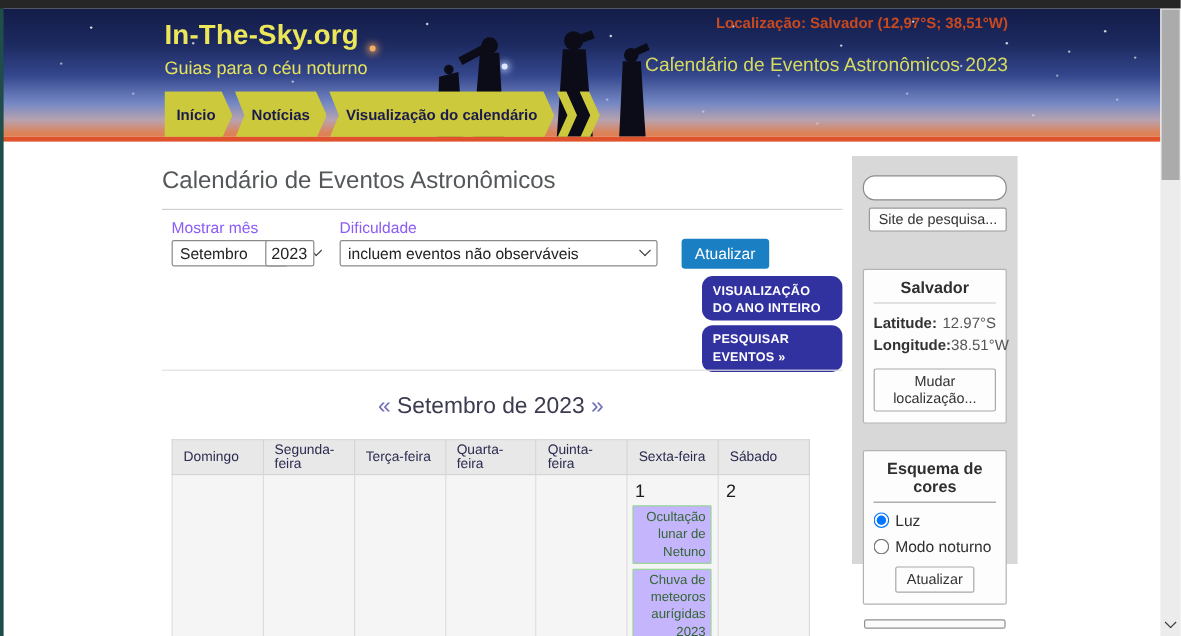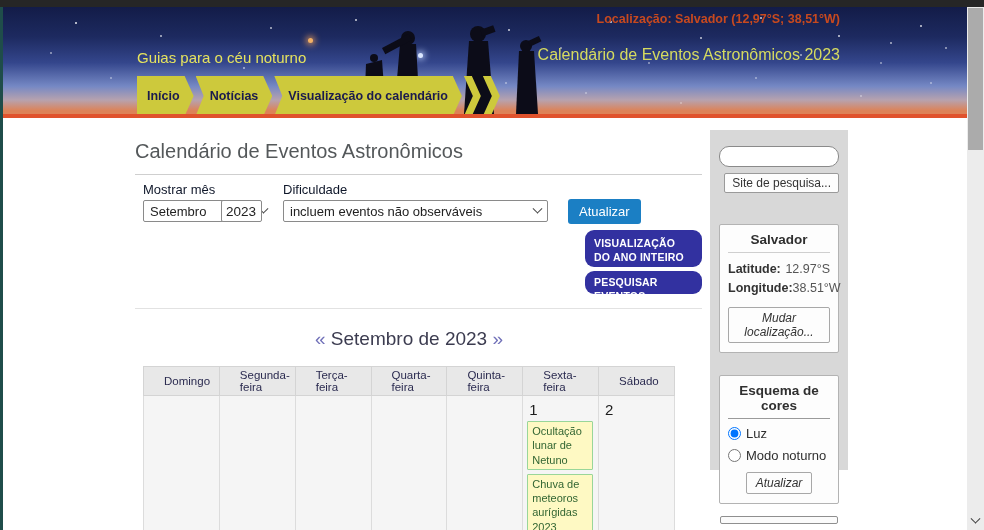--- a/index.html
+++ b/index.html
@@ -54,66 +54,66 @@
     clip-path: polygon(0 0, calc(100% - 9px) 0, 100% 50%, calc(100% - 9px) 100%, 0 100%);
   }
   .crumb.notched { padding-left:14px;
     clip-path: polygon(0 0, calc(100% - 9px) 0, 100% 50%, calc(100% - 9px) 100%, 0 100%, 8px 50%); }
   .crumb-chev { width:17px; background:#cdc93c; margin-right:2px;
     clip-path: polygon(0 0, 8px 0, 100% 50%, 8px 100%, 0 100%, 9px 50%); }
   
   .main { position:absolute; left:0; top:118px; width:967px; height:412px; background:#fff; }
   .page-h1 { position:absolute; left:135px; top:22px; width:567px; font-size:20px; font-weight:normal;
     color:#54585a; padding-bottom:11px; border-bottom:1px solid #cfcfcf; }
-  .form-label { position:absolute; font-size:13px; color:#0f172a; }
+  .form-label { position:absolute; font-size:13px; color:#8b5cf6; }
   .lbl-month { left:143px; top:64px; }
   .lbl-diff  { left:283px; top:64px; }
   .selectbox { position:absolute; height:22px; background:#fff; border:1px solid #8a8a8a; border-radius:2px;
     display:flex; align-items:center; justify-content:space-between; font-size:13px; color:#222; padding:0 6px; }
   .sel-month { left:143px; top:82px; width:97px;gap:48px; }
   .sel-diff  { left:283px; top:82px; width:265px; }
   .chev-down { width:7px; height:7px; border-right:1.6px solid #444; border-bottom:1.6px solid #444;
     transform:rotate(45deg) translate(-2px,-2px); flex:none; margin-left:6px; }
   .year-input { position:absolute; left:221px; top:82px; width:41px; height:22px; border:1px solid #8a8a8a;
     border-radius:2px; font-size:13.5px; padding:0 4px; font-family:"Liberation Sans",sans-serif; color:#222; }
   .btn-update-blue { position:absolute; left:568px; top:81px; background:#1b7fc4; color:#fff; border:none;
     font-size:13px; padding:5px 11px; border-radius:3px; font-family:"Liberation Sans",sans-serif; cursor:pointer; }
   .btn-indigo { position:absolute; left:585px; width:117px; background:#3231a0; color:#fff; border:none;
     font-size:10.5px; font-weight:bold; text-align:left; padding:6px 9px; border-radius:9px;
     font-family:"Liberation Sans",sans-serif; line-height:1.35; letter-spacing:.2px; cursor:pointer; }
   .btn-yearview { top:112px; height:37px; }
-  .btn-search-events { top:153px; height:23px; padding-top:4px; padding-bottom:4px; }
+  .btn-search-events { top:153px; height:39px; padding-top:4px; padding-bottom:4px; }
   .hr2 { position:absolute; left:135px; top:190px; width:567px; border-top:1px solid #e2e2e2; }
   .cal-title { position:absolute; left:143px; top:210px; width:532px; text-align:center; font-size:19px; color:#3c3c50; }
   .cal-title a { color:#7070b8; text-decoration:none; cursor:pointer; }
   
   .cal-table { position:absolute; left:143px; top:248px; width:532px; border-collapse:collapse; table-layout:fixed; }
   .cal-table th { background:#e8e8e8; border:1px solid #d4d4d4; font-size:11.5px; font-weight:normal;
-    color:#2b2b50; text-align:left; padding:2px 20px; height:18px; }
+    color:#2b2b50; text-align:left; padding:2px 9px; height:18px; }
   .cal-table td { background:#f5f5f5; border:1px solid #dcdcdc; vertical-align:top; padding:3px 3px; }
   .row-w1 td { height:112px; }
   .daynum { font-size:15px; color:#1d1d1d; padding:2px 3px 3px; }
-  .event { display:block; background:#fef9c3; border:1px solid #99d699; color:#336633; font-size:11px;
-    line-height:1.3; padding:2px 4px; margin:0 2px 4px 1px; border-radius:1px; cursor:pointer; }
+  .event { display:block; background:#c4b5fd; border:1px solid #99d699; color:#336633; font-size:11px;
+    line-height:1.3; padding:2px 4px; margin:0 2px 4px 1px; border-radius:1px; cursor:pointer;text-align:right; }
   
   .sidebar { position:absolute; left:710px; top:130px; width:138px; height:340px; background:#d8d8d8; padding:8px 9px; z-index:20; }
   .search-input { display:block; width:120px; height:21px; margin:8px auto 0; border:1px solid #8a8a8a;
     border-radius:10px; padding:0 8px; font-size:12px; font-family:"Liberation Sans",sans-serif; }
   .search-btn { display:block; margin:6px 0 0 auto; background:#fdfdfd; border:1px solid #9a9a9a; border-radius:2px;
     font-size:12px; color:#333; padding:2px 7px; font-family:"Liberation Sans",sans-serif; cursor:pointer; }
   .card { background:#fdfdfd; border:1px solid #b3b3b3; border-radius:2px; padding:7px 8px; }
   .card-location { margin-top:31px; }
   .card-title { text-align:center; font-size:13.5px; font-weight:bold; color:#2f2f2f; padding-bottom:5px;
     border-bottom:1px solid #cfcfcf; margin-bottom:7px; }
   .loc-row { display:flex; font-size:12.5px; line-height:1.5; }
   .loc-row .lab { font-weight:bold; color:#333; }
   .loc-row .val { flex:1; text-align:right; color:#555; }
   .loc-row .val-inline { flex:1; text-align:left; color:#555; }
   .card-btn { display:block; margin:9px auto 2px; background:#fdfdfd; border:1px solid #a8a8a8; border-radius:2px;
-    font-size:12px; color:#333; padding:3px 9px; font-family:"Liberation Sans",sans-serif; cursor:pointer;font-style:italic; }
+    font-size:12px; color:#333; padding:3px 9px; font-family:"Liberation Sans",sans-serif; cursor:pointer; }
   .card-scheme { margin-top:22px; }
   .scheme-title { border-bottom:1px solid #9a9a9a; }
   .radio-row { display:flex; align-items:center; gap:5px; font-size:13px; color:#2f2f2f; margin:7px 0; }
   .radio-row input { margin:0; }
   .side-bottom-bar { margin:12px 1px 0; height:8px; background:#fbfbfb; border:1px solid #8f8f8f; border-radius:2px; }
   
   .scrollbar { position:absolute; left:967px; top:0; width:17px; height:530px; background:#ececec; z-index:50; }
   .scroll-thumb { position:absolute; left:1px; top:8px; width:15px; height:142px; background:#ababab; }
   .scroll-down { position:absolute; left:0; bottom:1px; width:17px; height:15px; display:flex;
     align-items:center; justify-content:center; cursor:pointer; }
@@ -138,20 +138,21 @@
       <circle cx="44" cy="34" r="4"></circle>
       <path d="M36 40 L52 36 L56 90 L34 90 Z"></path>
       <circle cx="148" cy="10" r="8"></circle>
       <path d="M139 17 L158 17 L164 90 L134 90 Z"></path>
       <rect x="150" y="6" width="14" height="7" transform="rotate(-20 150 6)"></rect>
       <circle cx="196" cy="22" r="6"></circle>
       <path d="M189 27 L204 27 L208 90 L186 90 Z"></path>
       <rect x="198" y="17" width="12" height="6" transform="rotate(-25 198 17)"></rect>
     </g>
   </svg>
+  <div class="banner-title">In-The-Sky.org</div>
   <div class="banner-subtitle">Guias para o céu noturno</div>
   <div class="banner-location">Localização: Salvador (12,97°S; 38,51°W)</div>
   <div class="banner-heading">Calendário de Eventos Astronômicos 2023</div>
   <div class="crumbs">
     <div class="crumb">Início</div>
     <div class="crumb notched">Notícias</div>
     <div class="crumb notched">Visualização do calendário</div>
     <div class="crumb-chev"></div>
     <div class="crumb-chev"></div>
   </div>

